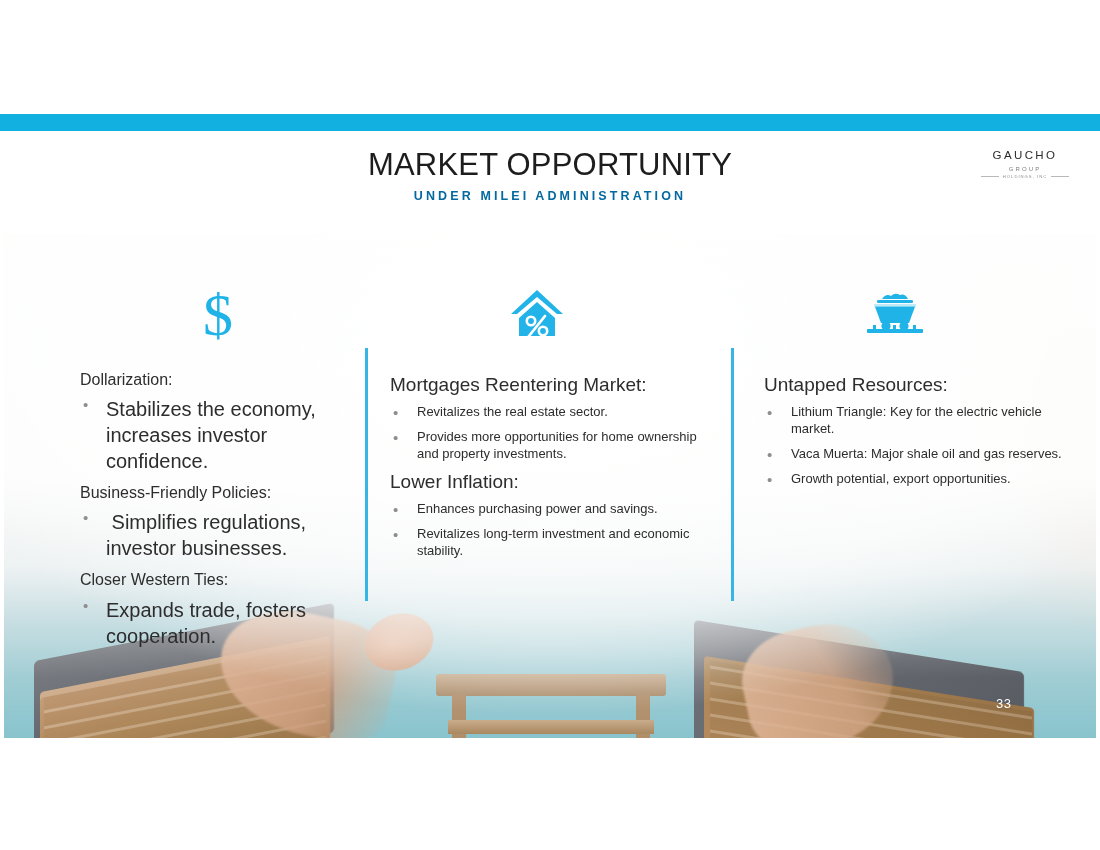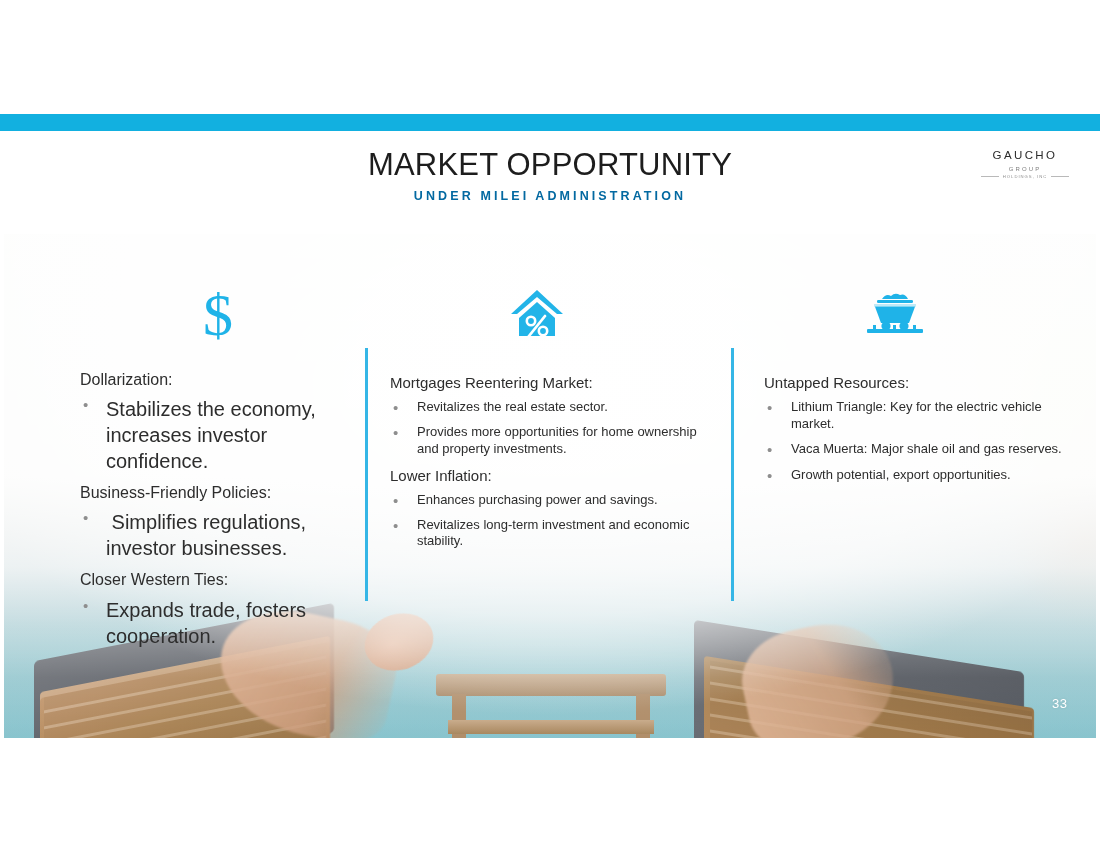--- a/index.html
+++ b/index.html
@@ -275,21 +275,21 @@
   
   .column {
     position: absolute;
     color: #2c2c2c;
   }
   #col-1 { left: 80px;  top: 370px; width: 285px; }
   #col-2 { left: 390px; top: 374px; width: 330px; }
   #col-3 { left: 764px; top: 374px; width: 300px; }
 
   .heading {
-    font-size: 15px;
+    font-size: 19px;
     font-weight: 400;
     color: #2d2d2d;
     margin: 0 0 7px 0;
     line-height: 1.2;
   }
   #col-1 .heading { font-size: 16px; }
 
   ul.bullets {
     list-style: none;
     margin: 0 0 9px 0;
@@ -311,21 +311,21 @@
     top: -1px;
     color: #8e8e8e;
     font-size: 15px;
   }
   #col-1 ul.bullets li { font-size: 20px; padding-left: 26px; }
   #col-3 ul.bullets li { padding-left: 27px; }
 
   
   #page-number {
     position: absolute;
-    left: 1052px;
+    left: 996px;
     top: 696px;
     font-size: 13px;
     color: #ffffff;
     letter-spacing: 0.5px;
     text-shadow: 0 0 3px rgba(0,0,0,0.12);
   }
 </style>
 </head>
 <body>
 

